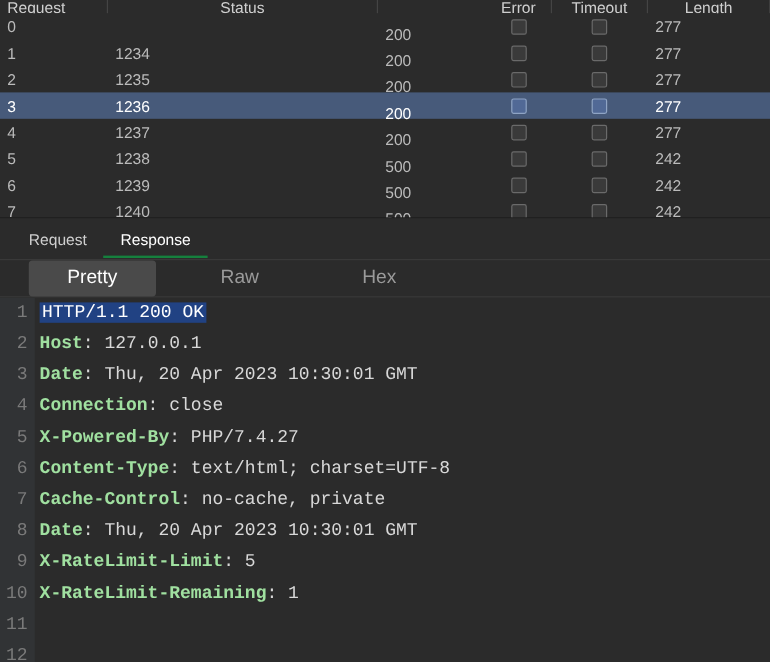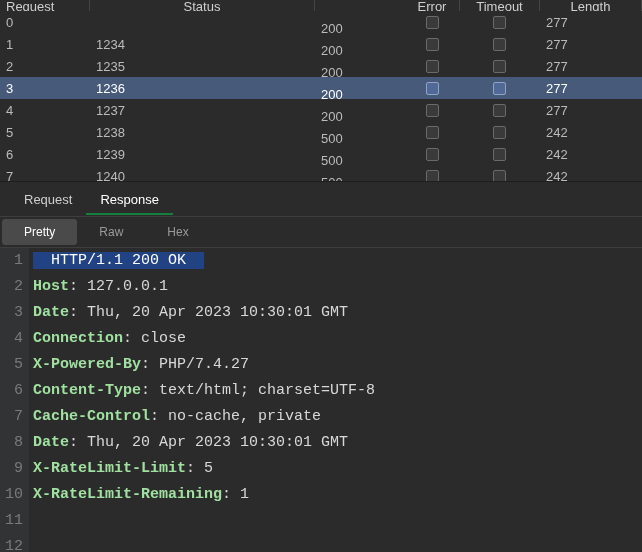--- a/index.html
+++ b/index.html
@@ -110,24 +110,25 @@
   .subtabbar {
     display: flex;
     height: 30px;
     align-items: center;
     padding-left: 2px;
     gap: 0;
     border-bottom: 1px solid #3d3d3d;
     background: #2b2b2b;
   }
   .subtab {
-    padding: 6px 22px;
+    padding: 6px 32px;
     color: #9a9a9a;
-    font-size: 12px;
+    font-size: 16px;
     cursor: pointer;
+    margin-left: 22px;
   }
   .subtab.active {
     background: #4a4a4a;
     color: #ffffff;
     border-radius: 3px;
   }
 
   
   .editor {
     display: flex;
@@ -148,21 +149,21 @@
     user-select: none;
     flex-shrink: 0;
   }
   .gutter div { height: 26px; }
   .code {
     padding-left: 4px;
     color: #d8d8d8;
     white-space: pre;
   }
   .code div { height: 26px; }
-  .hl-proto { background: #214283; color: #ffffff; padding: 0 18px; }
+  .hl-proto { background: #214283; color: #ffffff; padding: 0 2px; }
   .hdr-name { color: #a0e0a0; font-weight: 600; }
 </style>
 </head>
 <body>
 
 <div class="results-wrap">
   <div class="grid-header">
     <div class="hcell c-req">Request</div>
     <div class="hcell c-pay">Status</div>
     <div class="hcell c-status">Status</div>

